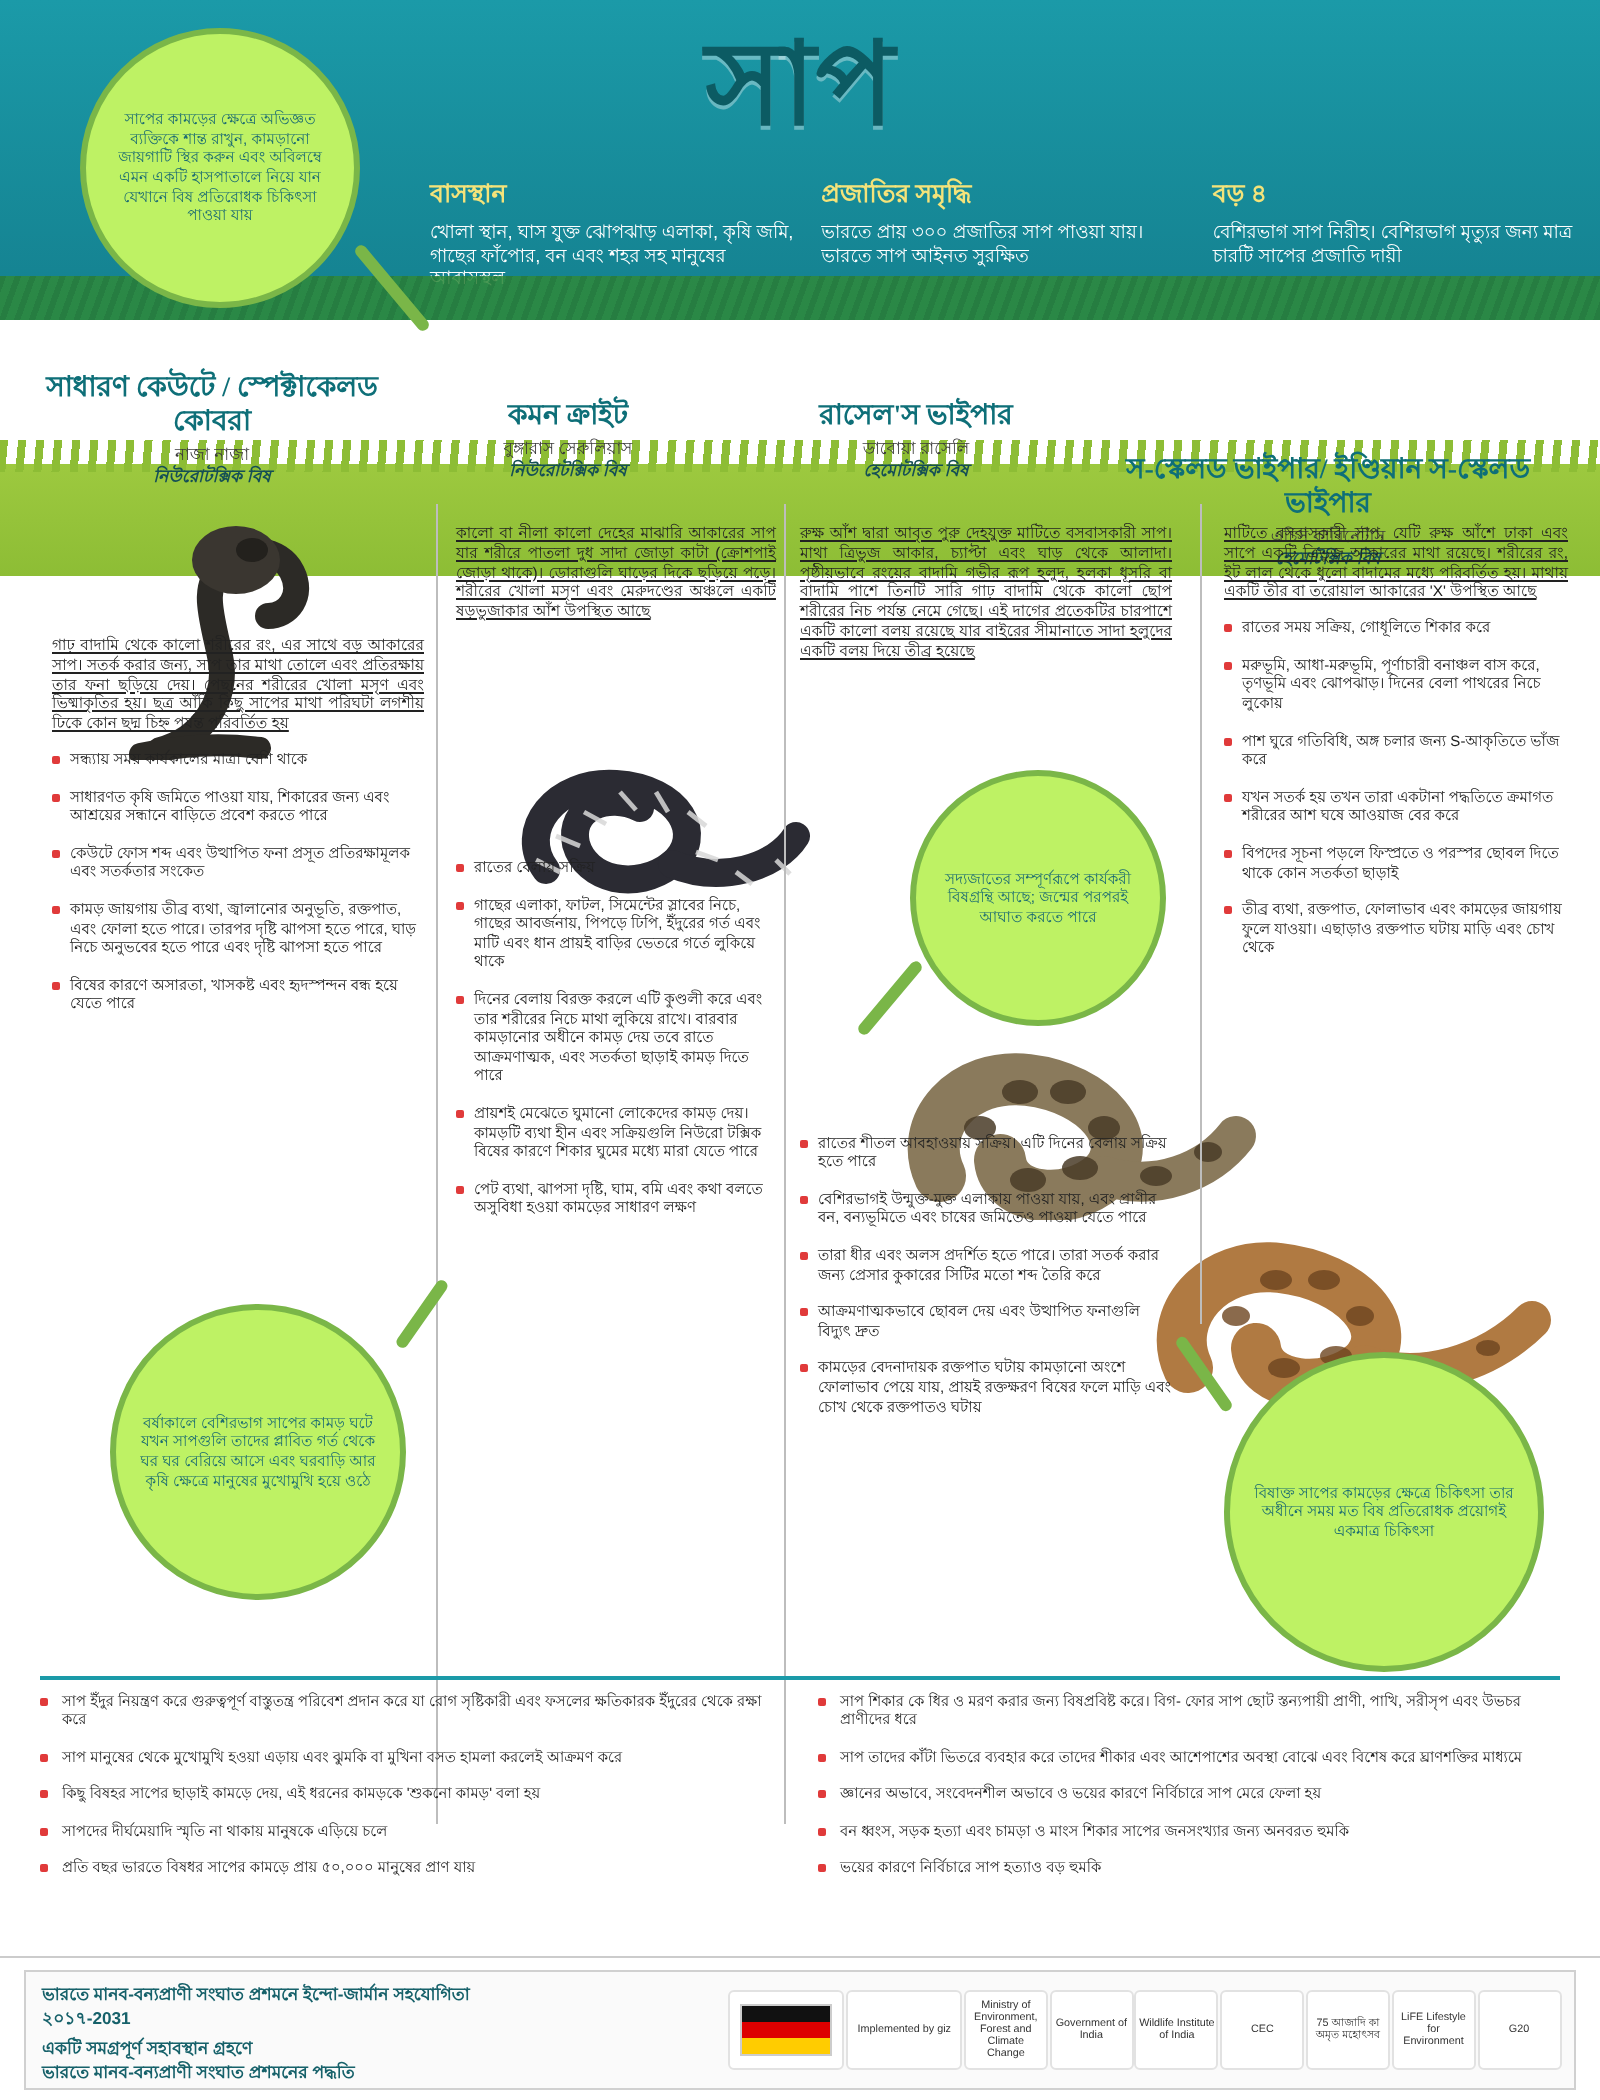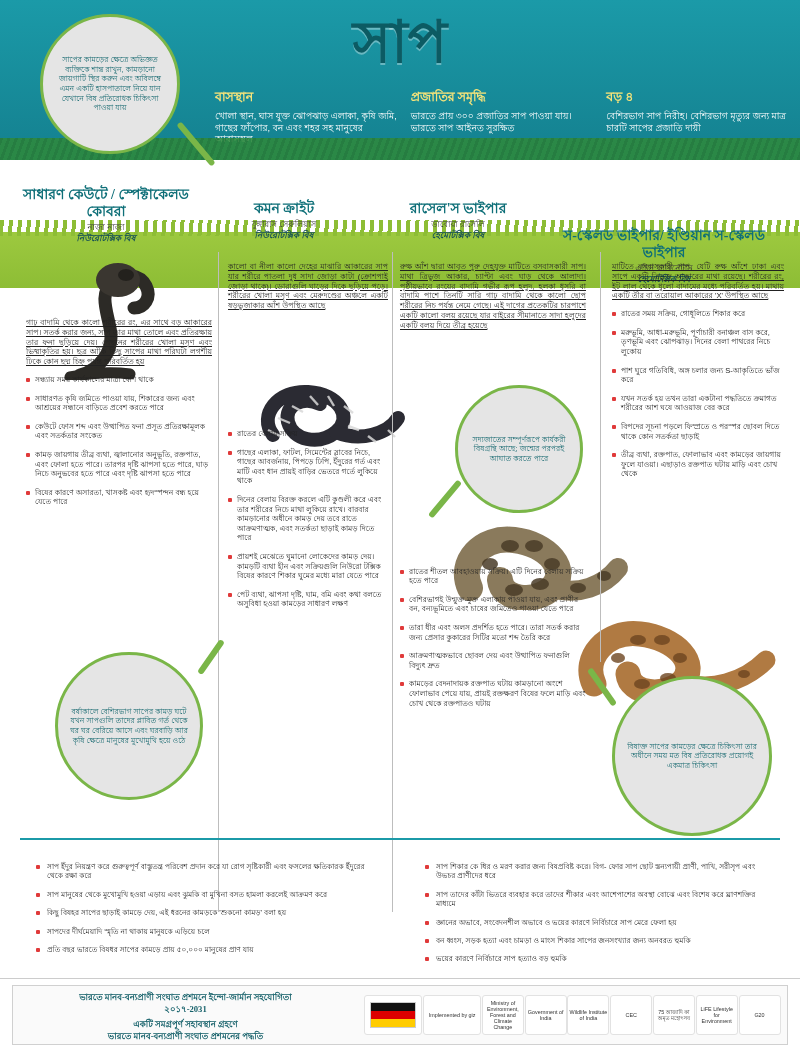--- a/index.html
+++ b/index.html
@@ -40,21 +40,21 @@
   .info-col { width:33%; }
   .info-col h4 {
     margin:0 0 3px 0; font-size:12.5px; color:#f4e37a; font-weight:bold;
     font-family:"Liberation Serif", serif;
   }
   .info-col p { margin:0; font-size:9.2px; line-height:11.6px; }
 
   
   .bubble {
     position:absolute; border-radius:50%;
-    background:#e5e5e5; border:3px solid #7ab648;
+    background:#bef264; border:3px solid #7ab648;
     display:flex; align-items:center; justify-content:flex-start;
     text-align:center; color:#1b6b72; padding:10px;
   }
   .bubble p { margin:0; font-size:7.6px; line-height:9.6px; }
   .bubble .stem {
     position:absolute; width:6px; background:#7ab648; border-radius:3px;
   }
   #bubble-1 { left:40px; top:14px; width:140px; height:140px; }
   #bubble-1 .stem { height:54px; right:-22px; bottom:-20px; transform:rotate(-40deg); }
 
@@ -125,43 +125,43 @@
     color:#0e6f78; font-family:"Liberation Serif", serif; font-weight:bold;
     font-size:26px; line-height:30px; text-align:center;
   }
   .dyk .qmark {
     position:absolute; right:-14px; top:-6px; font-size:60px; color:#e03a3a;
     line-height:60px;
   }
   .hr-top { position:absolute; left:20px; top:838px; width:760px; height:2px; background:#1b9aa8; }
   .dyk-cols { position:absolute; left:20px; top:846px; width:760px; height:128px; display:flex; gap:18px;}
   .dyk-col { width:50%; }
-  .dyk-col ul { list-style:none; margin:16px; padding:0; }
+  .dyk-col ul { list-style:none; margin:0; padding:0; }
   .dyk-col li {
     position:relative; padding-left:11px; font-size:7.4px; line-height:9.4px;
     color:#222; margin-bottom:9px;
   }
   .dyk-col li:before{
     content:""; position:absolute; left:0; top:3px; width:4px; height:4px;
     background:#e03a3a; border-radius:1px;
   }
 
   
   .footer {
     position:absolute; left:0; top:978px; width:800px; height:72px;
     background:#ffffff; border-top:1px solid #cccccc;
   }
   .footer-inner {
     position:absolute; left:12px; top:6px; width:776px; height:60px;
     border:1px solid #d0d0d0; background:#fafafa; display:flex;
   }
   .footer-text {
-    width:345px; padding:6px 8px; color:#16616a; text-align:center;
+    width:345px; padding:6px 8px; color:#16616a; text-align:left;
     font-size:8.6px; line-height:11.5px; font-weight:bold;
-    font-family:Liberation Serif, serif;
+    font-family:Liberation Sans, sans-serif;
   }
   .footer-logos {
     flex:1; display:flex; align-items:center; justify-content:space-around;
     padding:2px 6px;
   }
   .logo {
     width:42px; height:40px; display:flex; align-items:center; justify-content:center;
     font-size:5.4px; text-align:center; color:#333; line-height:6px;
     border-radius:3px; background:#ffffff; border:1px solid #e2e2e2;
     padding:1px; overflow:hidden;

